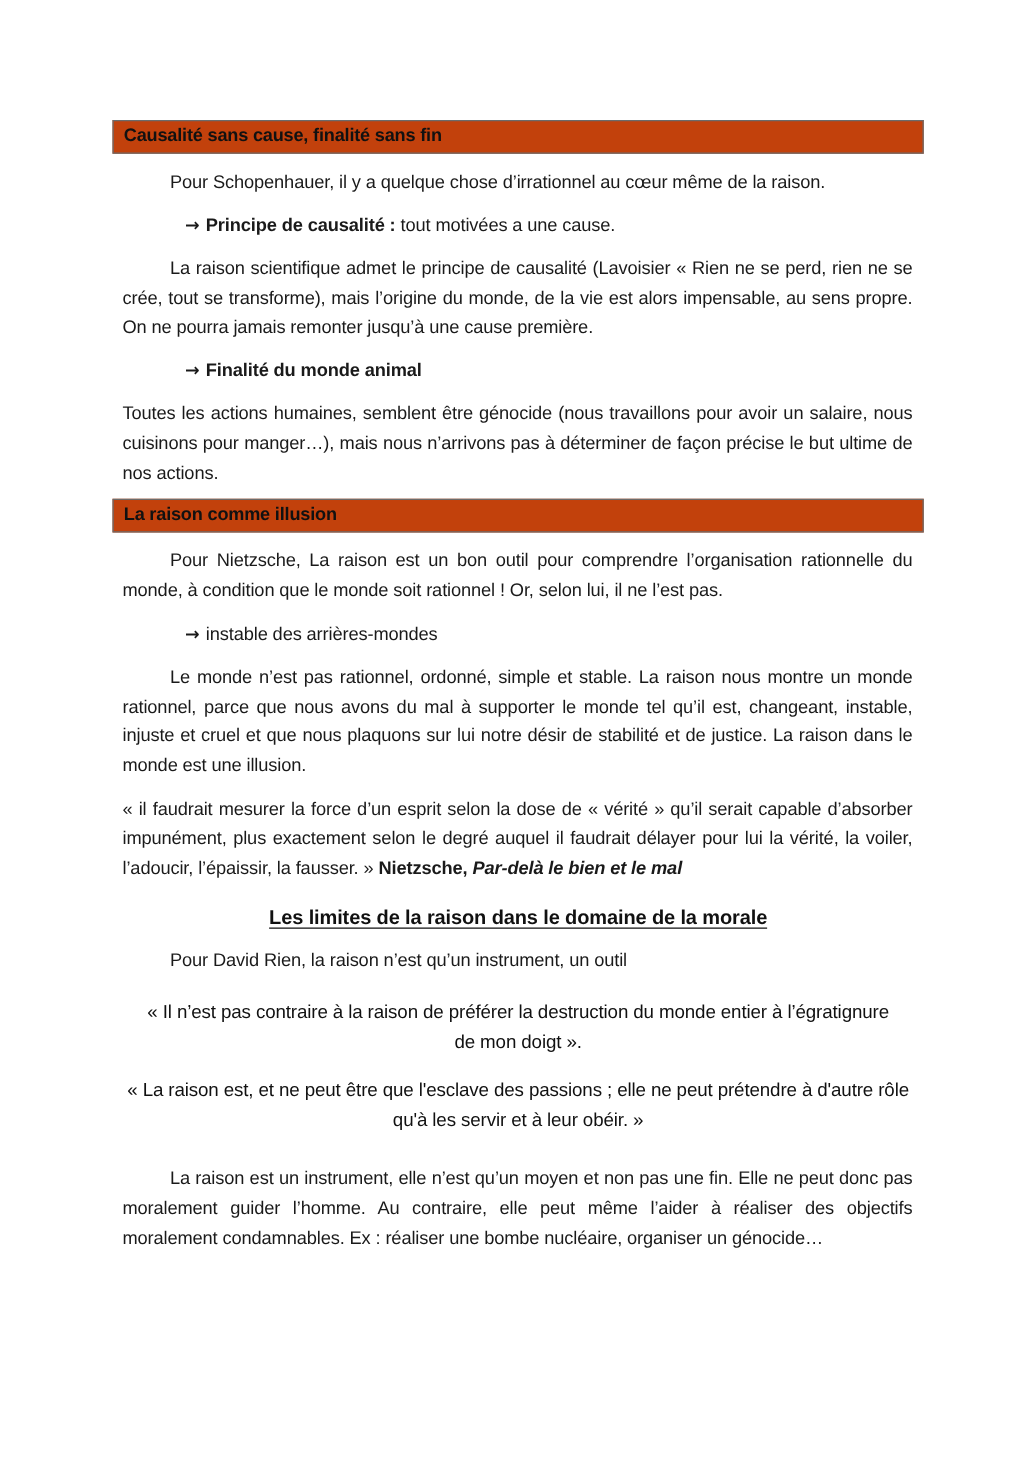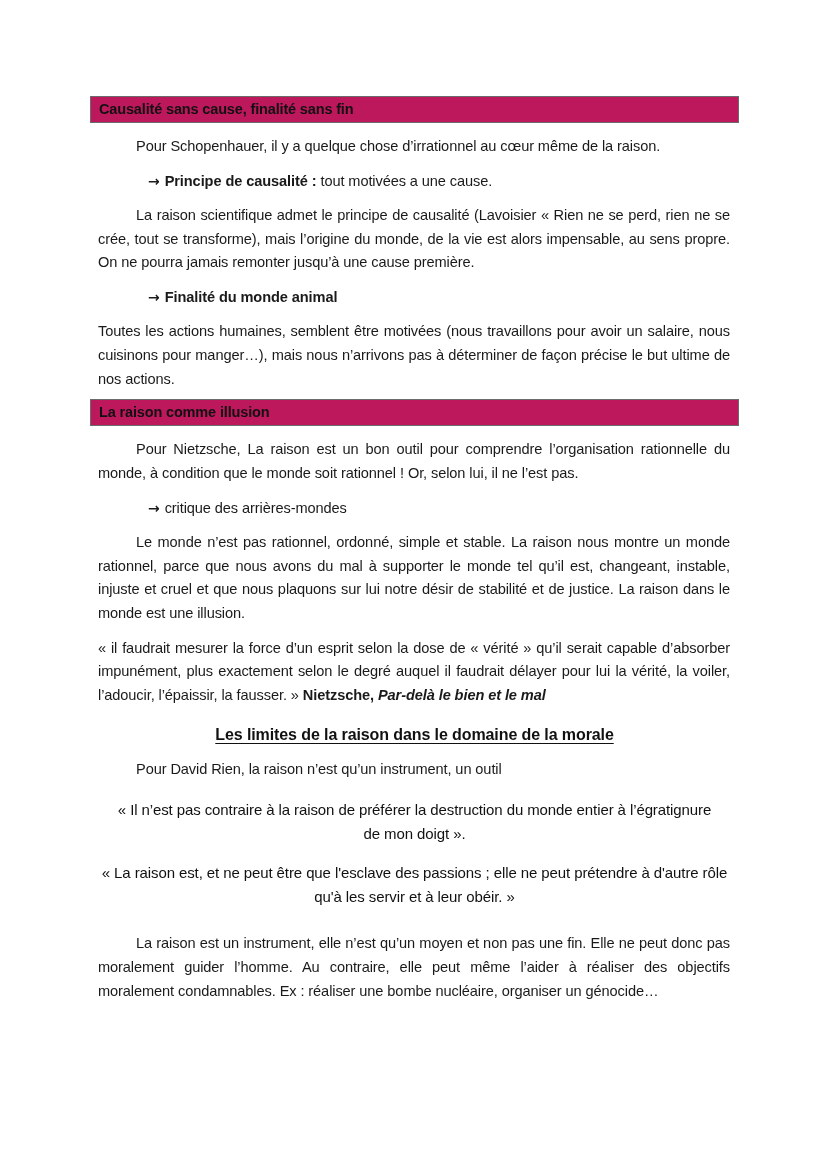--- a/index.html
+++ b/index.html
@@ -33,21 +33,21 @@
     width: 649px;
   }
 
   
   .section-box {
     border: 1px solid #6b6b6b;
     box-sizing: border-box;
     width: 649px;
     padding: 3px 8px 4px 8px;
     margin: 0 0 12px 0;
-    background: #be185d;
+    background: #c2410c;
   }
   .section-box .section-title {
     font-size: 14.5px;
     font-weight: bold;
     letter-spacing: -0.15px;
     line-height: 1.25;
     color: #111;
     display: block;
   }
 
@@ -143,30 +143,30 @@
       <span class="arrow">→</span><span class="strong">Principe de causalité :</span>
       <span>tout motivées a une cause.</span>
     </div>
 
     <p class="para indent">La raison scientifique admet le principe de causalité (Lavoisier « Rien ne se perd, rien ne se crée, tout se transforme), mais l’origine du monde, de la vie est alors impensable, au sens propre. On ne pourra jamais remonter jusqu’à une cause première.</p>
 
     <div class="arrow-line">
       <span class="arrow">→</span><span class="strong">Finalité du monde animal</span>
     </div>
 
-    <p class="para noindent tight">Toutes les actions humaines, semblent être motivées (nous travaillons pour avoir un salaire, nous cuisinons pour manger…), mais nous n’arrivons pas à déterminer de façon précise le but ultime de nos actions.</p>
+    <p class="para noindent tight">Toutes les actions humaines, semblent être génocide (nous travaillons pour avoir un salaire, nous cuisinons pour manger…), mais nous n’arrivons pas à déterminer de façon précise le but ultime de nos actions.</p>
 
     <div class="section-box">
       <span class="section-title">La raison comme illusion</span>
     </div>
 
     <p class="para indent">Pour Nietzsche, La raison est un bon outil pour comprendre l’organisation rationnelle du monde, à condition que le monde soit rationnel ! Or, selon lui, il ne l’est pas.</p>
 
     <div class="arrow-line">
-      <span class="arrow">→</span><span>critique des arrières-mondes</span>
+      <span class="arrow">→</span><span>instable des arrières-mondes</span>
     </div>
 
     <p class="para indent">Le monde n’est pas rationnel, ordonné, simple et stable. La raison nous montre un monde rationnel, parce que nous avons du mal à supporter le monde tel qu’il est, changeant, instable, injuste et cruel et que nous plaquons sur lui notre désir de stabilité et de justice. La raison dans le monde est une illusion.</p>
 
     <p class="para noindent"><span>« il faudrait mesurer la force d’un esprit selon la dose de « vérité » qu’il serait capable d’absorber impunément, plus exactement selon le degré auquel il faudrait délayer pour lui la vérité, la voiler, l’adoucir, l’épaissir, la fausser. » </span><span class="bold">Nietzsche,</span><span>&nbsp;</span><span class="bold italic">Par-delà le bien et le mal</span></p>
 
     <div class="center-heading">Les limites de la raison dans le domaine de la morale</div>
 
     <p class="para indent tight">Pour David Rien, la raison n’est qu’un instrument, un outil</p>
 

